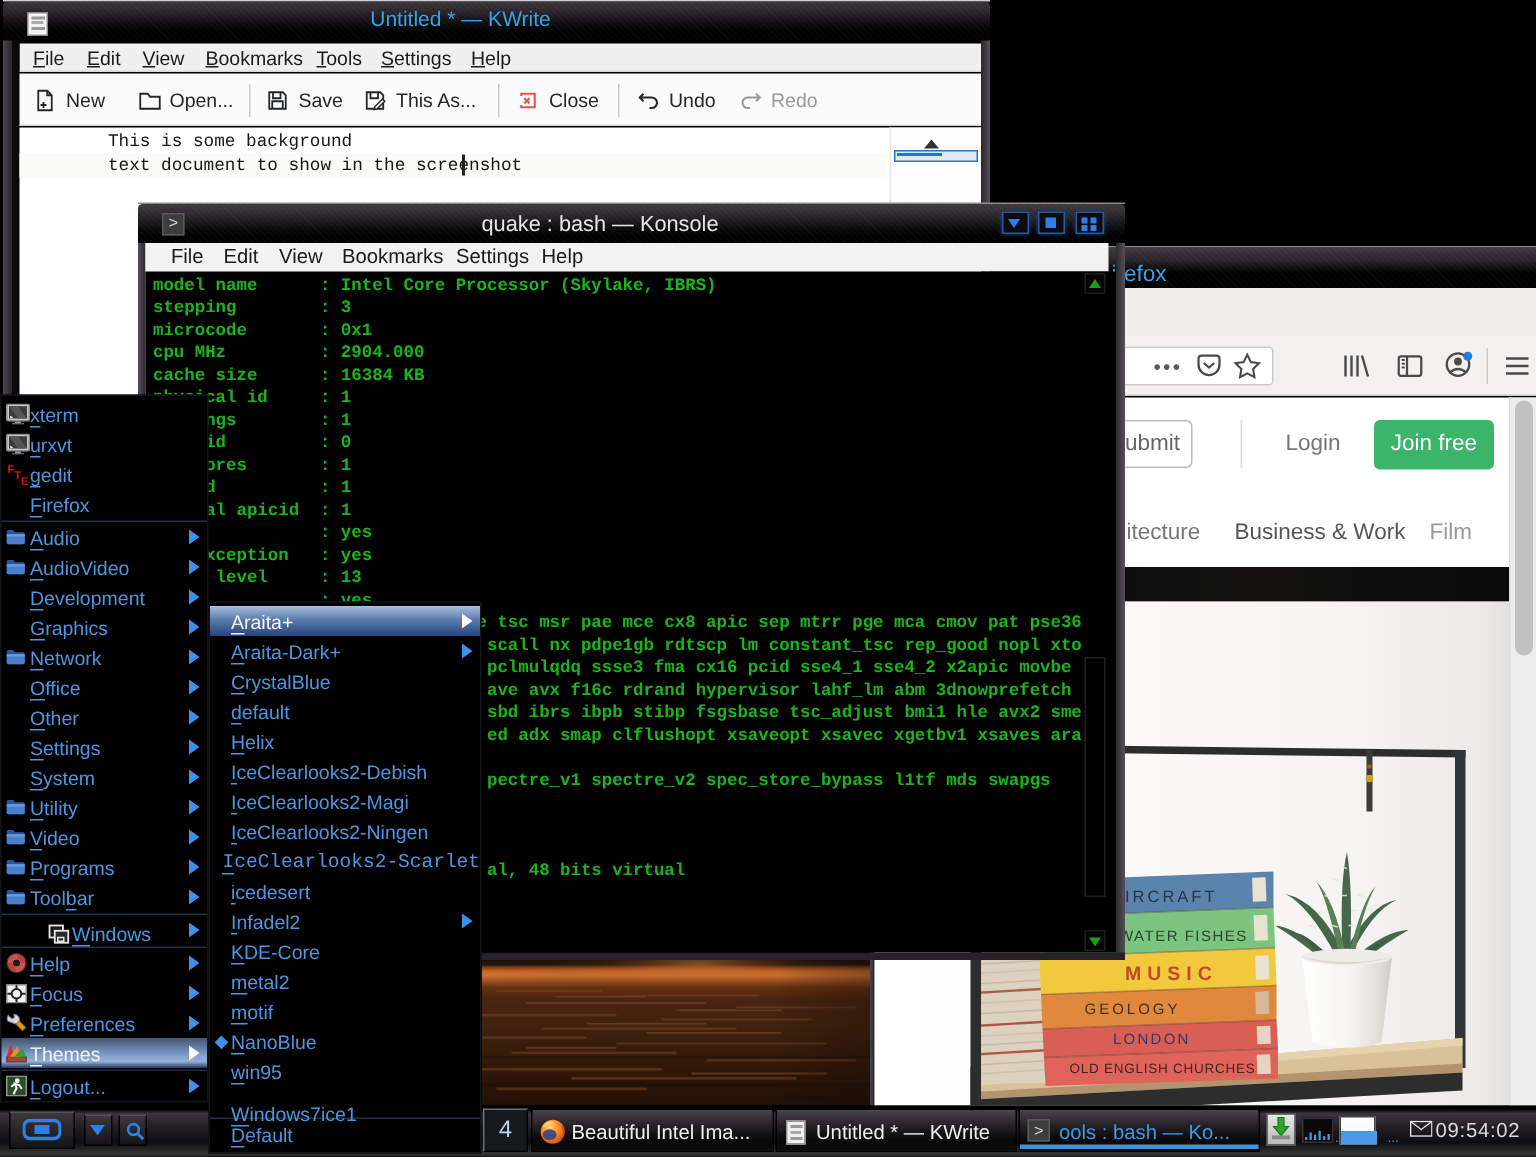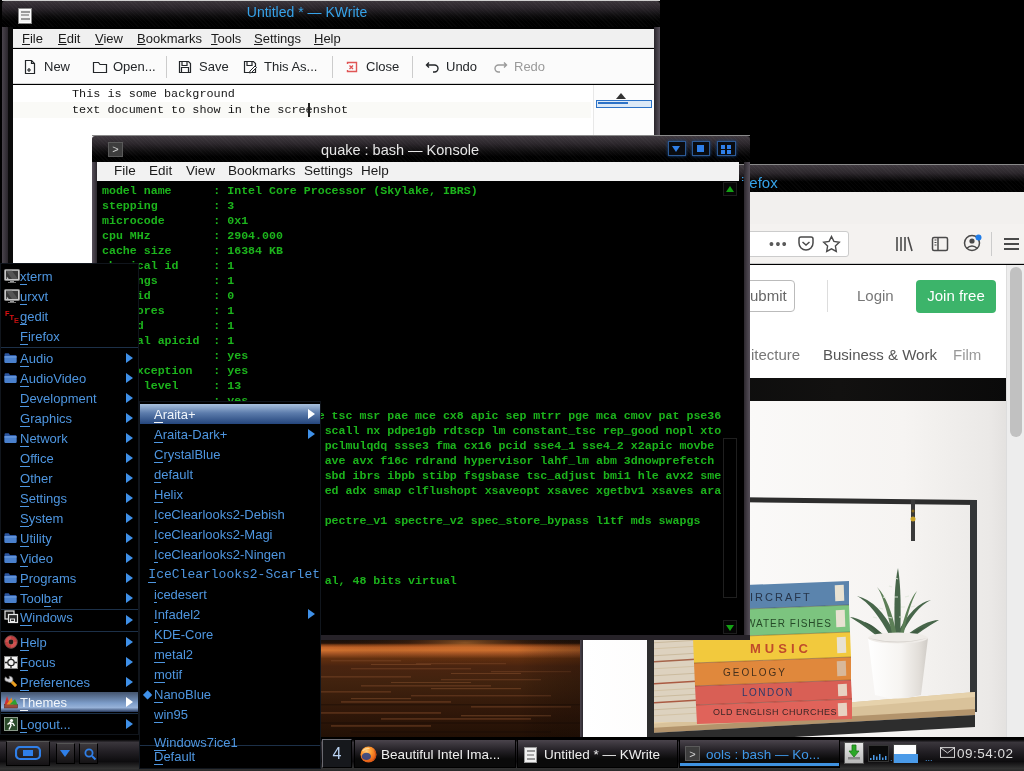--- a/index.html
+++ b/index.html
@@ -573,21 +573,21 @@
             <path d="M0.5 4.2 h12 v5.5 q0 1.2-1.2 1.2 h-9.6 q-1.2 0-1.2-1.2 z" fill="#4a80cc"></path>
             <path d="M0.5 4.2 h12 v1.4 h-12 z" fill="#6a9ade"></path>
           </svg>
         </span>
         <span style="font-size:13px;white-space:nowrap;">Tool<u style="text-decoration:none;border-bottom:1px solid currentColor;">b</u>ar</span>
         <span style="position:absolute;right:5px;top:5px;width:0;height:0;border-top:5px solid transparent;border-bottom:5px solid transparent;border-left:7px solid #3f90e8;"></span>
       </div>
       <div style="height:2px;display:flex;align-items:center;">
         <div style="height:1px;width:100%;background:#1c3048;"></div>
       </div>
-      <div style="position:relative;height:20px;display:flex;align-items:flex-start;color:#4e96e0;">
+      <div style="position:relative;height:20px;display:flex;align-items:flex-end;color:#4e96e0;margin-left:28px;">
         <span style="width:19px;display:flex;padding-left:3px;">
           <svg width="15" height="14" viewBox="0 0 15 14">
             <rect x="1" y="1" width="9" height="8" fill="#1a1a1a" stroke="#e8e8e8" stroke-width="1.2"></rect>
             <rect x="4.5" y="4.5" width="9" height="8" fill="#2a2a2a" stroke="#e8e8e8" stroke-width="1.2"></rect>
             <rect x="6.5" y="9" width="4" height="2.5" fill="none" stroke="#e8e8e8" stroke-width="1"></rect>
           </svg>
         </span>
         <span style="font-size:13px;white-space:nowrap;"><u style="text-decoration:none;border-bottom:1px solid currentColor;">W</u>indows</span>
         <span style="position:absolute;right:5px;top:5px;width:0;height:0;border-top:5px solid transparent;border-bottom:5px solid transparent;border-left:7px solid #3f90e8;"></span>
       </div>

